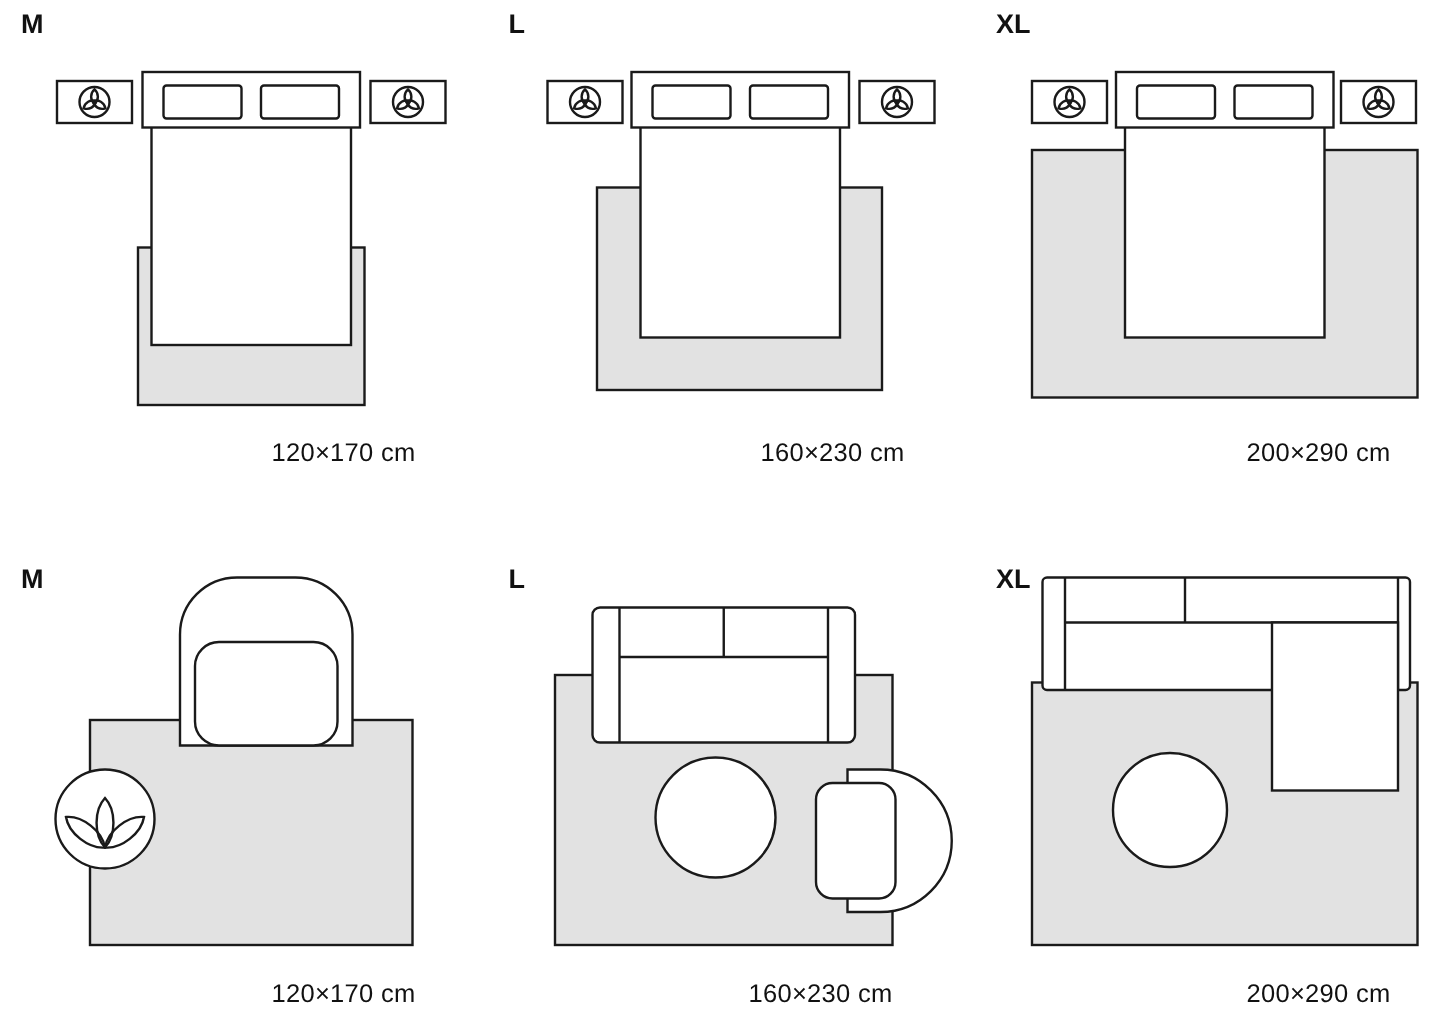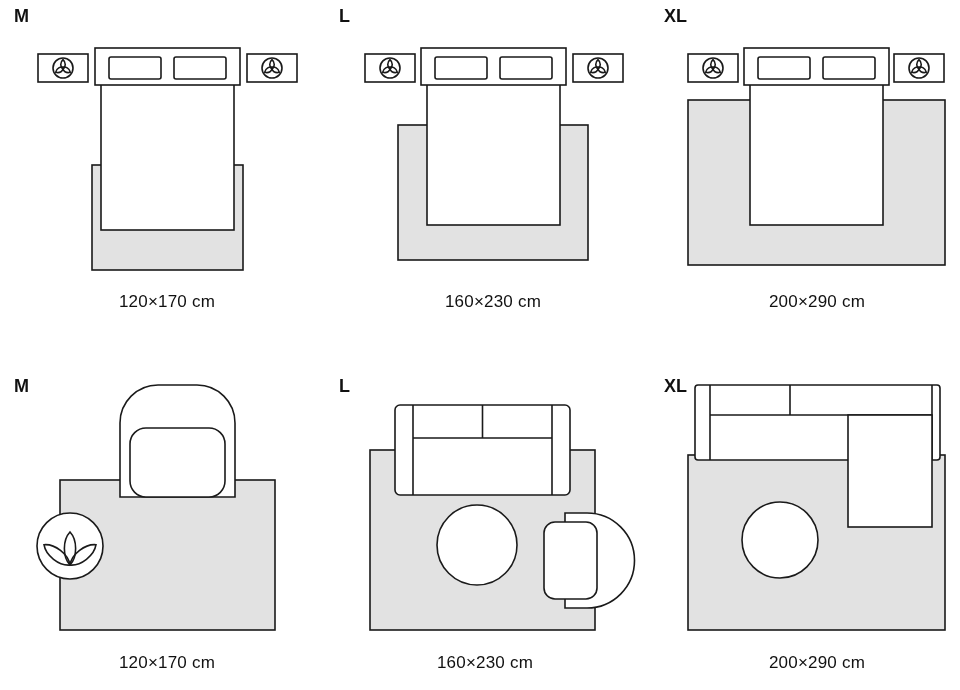--- a/index.html
+++ b/index.html
@@ -8,21 +8,21 @@
     width:960px; height:690px; position:relative; overflow:hidden;
     font-family:"Liberation Sans", sans-serif;
     color:var(--text,#111);
   }
   .panel { position:absolute; }
   .label {
     position:absolute; left:14px; top:6px;
     font-size:18px; font-weight:700; color:var(--text,#111);
   }
   .caption {
-    position:absolute; width:220px; text-align:center;
+    position:absolute; width:220px; text-align:right;
     font-size:17px; color:var(--text,#111); letter-spacing:0.2px;
   }
   svg.scene { position:absolute; left:0; top:0; display:block; }
   .ln  { fill:none; stroke:var(--line,#1a1a1a); stroke-width:1.6; }
   .wh  { fill:#ffffff; stroke:var(--line,#1a1a1a); stroke-width:1.6; }
   .rug { fill:var(--rug,#e2e2e2); stroke:var(--line,#1a1a1a); stroke-width:1.6; }
 </style>
 </head>
 <body>
 

